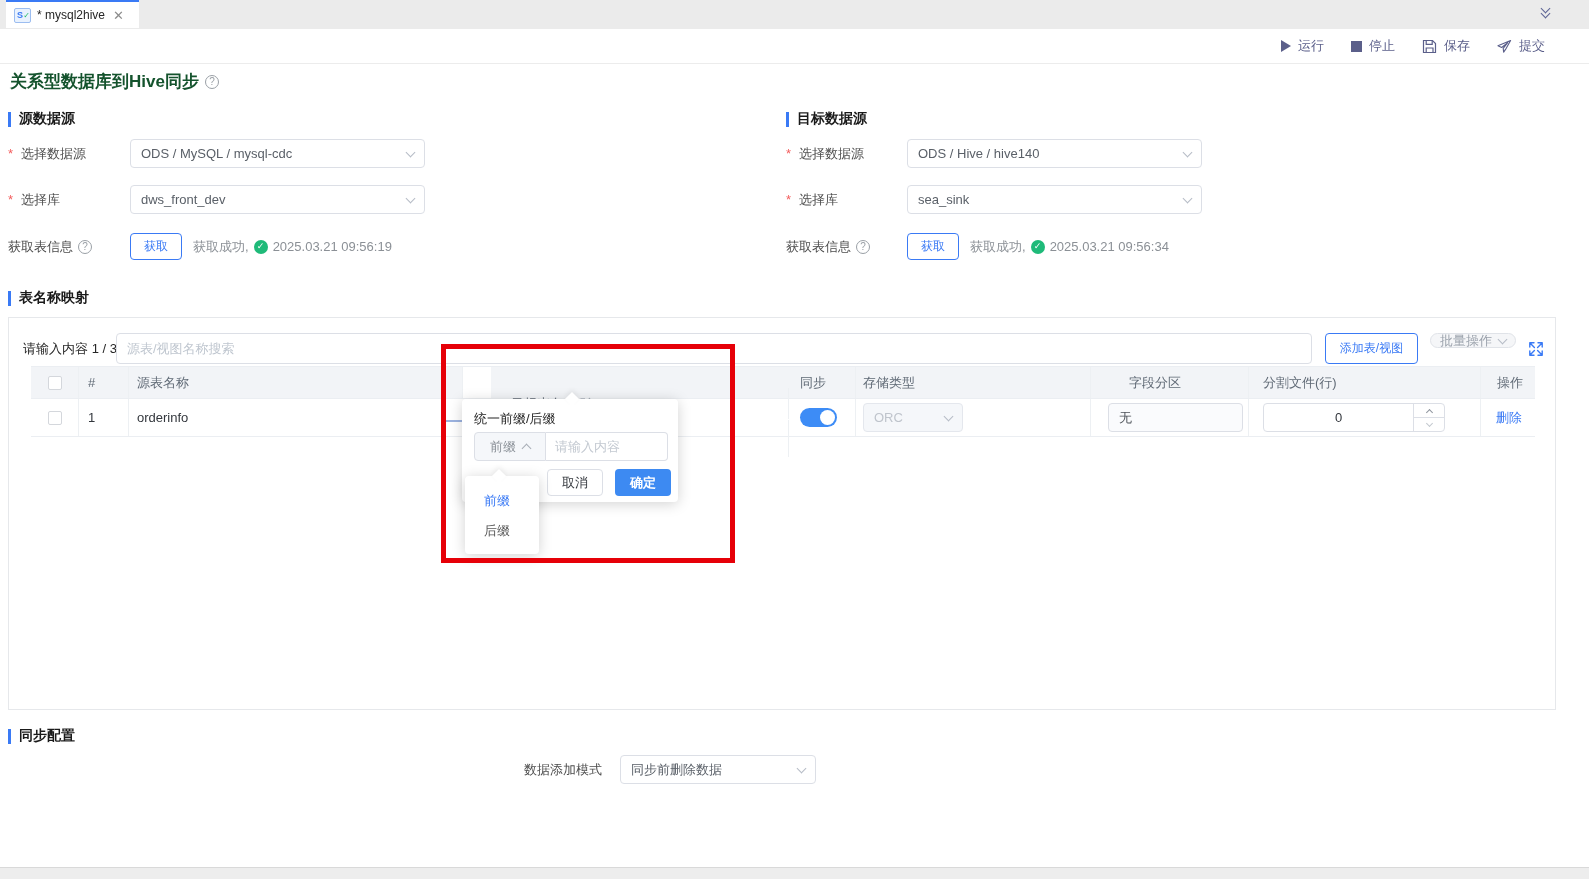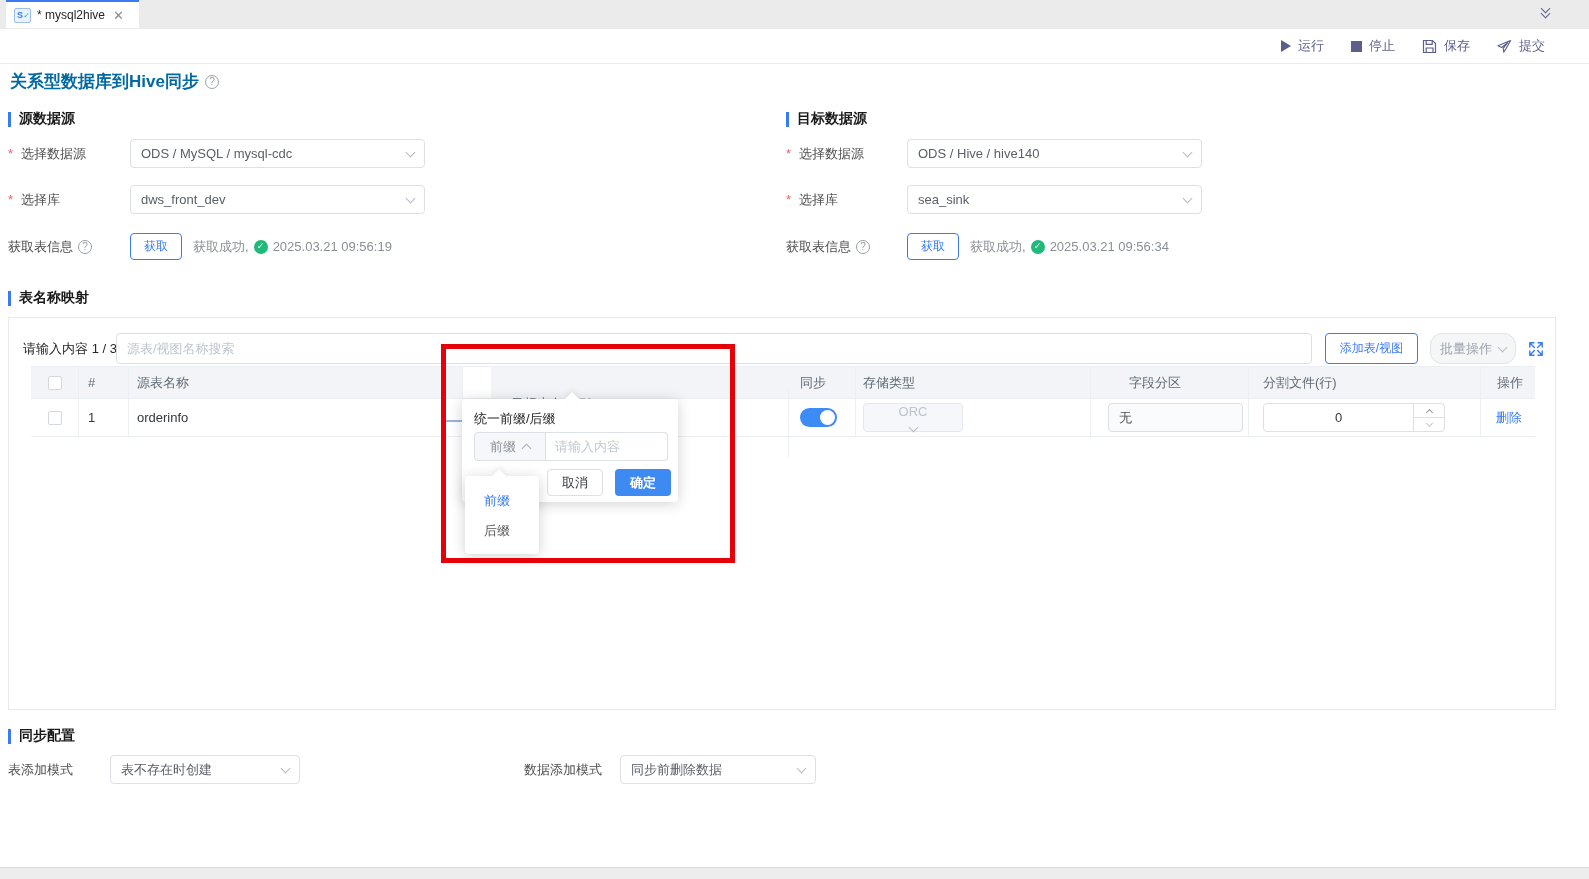--- a/index.html
+++ b/index.html
@@ -23,21 +23,21 @@
   .toolbar { position:absolute; left:0; top:29px; width:1589px; height:35px; background:#fff; border-bottom:1px solid #ececec; display:flex; justify-content:flex-end; align-items:center; gap:27px; padding-right:44px; }
   .tool { display:flex; align-items:center; gap:7px; font-size:13px; color:#5b5f8a; cursor:pointer; }
   .ic-run { width:0; height:0; border-left:10px solid #5b5f8a; border-top:6px solid transparent; border-bottom:6px solid transparent; }
   .ic-stop { width:11px; height:11px; background:#5b5f8a; }
 
   
   .cv { display:inline-block; width:7px; height:7px; border-right:1.4px solid #b6bcc6; border-bottom:1.4px solid #b6bcc6; transform:rotate(45deg); margin-top:-3px; }
   .cv-up { transform:rotate(-135deg); margin-top:3px; }
 
   
-  .page-title { position:absolute; left:10px; top:70px; font-size:17px; font-weight:bold; color:#0369a1; display:flex; align-items:center; gap:6px; }
+  .page-title { position:absolute; left:10px; top:70px; font-size:17px; font-weight:bold; color:#14532d; display:flex; align-items:center; gap:6px; }
   .help { display:inline-flex; width:14px; height:14px; border:1px solid #9aa0a6; border-radius:50%; color:#9aa0a6; font-size:10px; font-weight:normal; align-items:center; justify-content:center; }
   .help::after { content:"?"; }
   .sec-h { position:absolute; font-size:14px; font-weight:bold; color:#1a1a1a; display:flex; align-items:center; gap:8px; }
   .sec-h::before { content:""; width:3px; height:15px; background:#3a7af5; display:inline-block; }
 
   
   .frow { position:absolute; display:flex; align-items:center; height:29px; }
   .flabel { font-size:13px; color:#4d4d4d; display:flex; align-items:center; gap:5px; }
   .req::before { content:"*"; color:#f35d5d; margin-right:3px; }
   .sel { display:flex; align-items:center; justify-content:space-between; border:1px solid #dcdfe6; border-radius:4px; background:#fff; padding:0 10px; font-size:13px; color:#5a6068; height:29px; cursor:pointer; }
@@ -45,21 +45,21 @@
   .status { font-size:13px; color:#8b9096; display:flex; align-items:center; gap:5px; }
   .okdot { width:14px; height:14px; border-radius:50%; background:#1fba79; position:relative; flex:none; }
   .okdot::after { content:"\2713"; position:absolute; left:3px; top:1px; font-size:9px; color:#fff; }
 
   
   .panel { position:absolute; left:8px; top:317px; width:1548px; height:393px; border:1px solid #e6e8eb; background:#fff; }
   .count-text { position:absolute; left:14px; top:22px; font-size:13px; color:#262626; }
   .search { position:absolute; left:107px; top:15px; width:1196px; height:31px; border:1px solid #dcdfe6; border-radius:4px; font-size:13px; color:#595f66; padding:0 10px; outline:none; font-family:inherit; }
   .search::placeholder { color:#bfc6cf; }
   .add-btn { position:absolute; left:1316px; top:15px; width:93px; height:31px; }
-  .batch-btn { position:absolute; left:1421px; top:15px; width:86px; height:31px; display:flex; align-items:center; justify-content:center; gap:7px; background:#f5f6f8; border:1px solid #e0e3e8; border-radius:12px; font-size:13px; color:#9aa1ab; cursor:pointer; }
+  .batch-btn { position:absolute; left:1421px; top:15px; width:86px; height:15px; display:flex; align-items:center; justify-content:center; gap:7px; background:#f5f6f8; border:1px solid #e0e3e8; border-radius:12px; font-size:13px; color:#9aa1ab; cursor:pointer; }
   .expand-ic { position:absolute; left:1519px; top:23px; cursor:pointer; }
 
   
   .tbl { position:absolute; left:22px; top:48px; width:1504px; }
   .thead { display:flex; height:33px; background:#f2f4f7; border-top:1px solid #ebeef2; border-bottom:1px solid #ebeef2; font-size:13px; color:#606a76; }
   .trow { display:flex; height:38px; background:#fff; border-bottom:1px solid #ebeef2; font-size:13px; color:#33373d; }
   .cell { display:flex; align-items:center; border-right:1px solid #edf0f3; height:100%; }
   .cell:last-child { border-right:none; }
   .c-check { width:48px; justify-content:center; }
   .c-idx { width:50px; padding-left:9px; }
@@ -70,21 +70,21 @@
   .c-store { width:235px; padding-left:7px; }
   .c-part { width:158px; }
   .c-split { width:232px; }
   .c-op { width:54px; padding-left:15px; }
   .hd-part { padding-left:38px; }
   .hd-split { padding-left:14px; }
   .trow .c-src { width:362px; border-right:none; }
   .checkbox { width:14px; height:14px; border:1px solid #d4d7dc; border-radius:2px; background:#fff; cursor:pointer; }
   .toggle { width:37px; height:19px; border-radius:10px; background:#3d8cf6; position:relative; cursor:pointer; }
   .toggle::after { content:""; position:absolute; right:2px; top:2px; width:15px; height:15px; border-radius:50%; background:#fff; }
-  .sel-disabled { width:100px; height:29px; background:#f5f7fa; border:1px solid #e4e7ed; color:#bfc4cc; cursor:not-allowed;flex-direction:column; }
+  .sel-disabled { width:100px; height:29px; background:#f5f7fa; border:1px solid #e4e7ed; color:#bfc4cc; cursor:not-allowed; }
   .part-box { margin-left:17px; width:135px; height:29px; border:1px solid #dcdfe6; border-radius:4px; background:#fafbfd; display:flex; align-items:center; padding:0 10px; font-size:13px; color:#4d5259; }
   .numinput { margin-left:14px; width:182px; height:29px; border:1px solid #dcdfe6; border-radius:4px; background:#fff; display:flex; position:relative; }
   .numval { flex:1; display:flex; align-items:center; justify-content:center; font-size:13px; color:#33373d; }
   .stepper { width:31px; border-left:1px solid #dcdfe6; display:flex; flex-direction:column; }
   .step { flex:1; display:flex; align-items:center; justify-content:center; cursor:pointer; }
   .step + .step { border-top:1px solid #dcdfe6; }
   .step .cv { width:5px; height:5px; border-color:#8f959e; }
   .step.dn .cv { border-color:#c3c8cf; }
   .link { color:#3a7af5; font-size:13px; cursor:pointer; }
 
@@ -329,27 +329,20 @@
     <div class="arrow"></div>
     <div class="dd-item active">前缀</div>
     <div class="dd-item">后缀</div>
   </div>
 
   <div class="annotation"></div>
 
   <div class="sec-h" style="left:8px;top:727px;">
       <span>同步配置</span>
     </div>
-  <div class="frow" style="left:8px;top:755px;">
-    <span class="flabel" style="width:102px;">表添加模式</span>
-    <span class="sel" style="width:190px;">
-      <span>表不存在时创建</span>
-      <span class="cv"></span>
-    </span>
-  </div>
   <div class="frow" style="left:524px;top:755px;">
     <span class="flabel" style="width:96px;">数据添加模式</span>
     <span class="sel" style="width:196px;">
       <span>同步前删除数据</span>
       <span class="cv"></span>
     </span>
   </div>
 
   <div class="bottom-strip"></div>
 </div>

